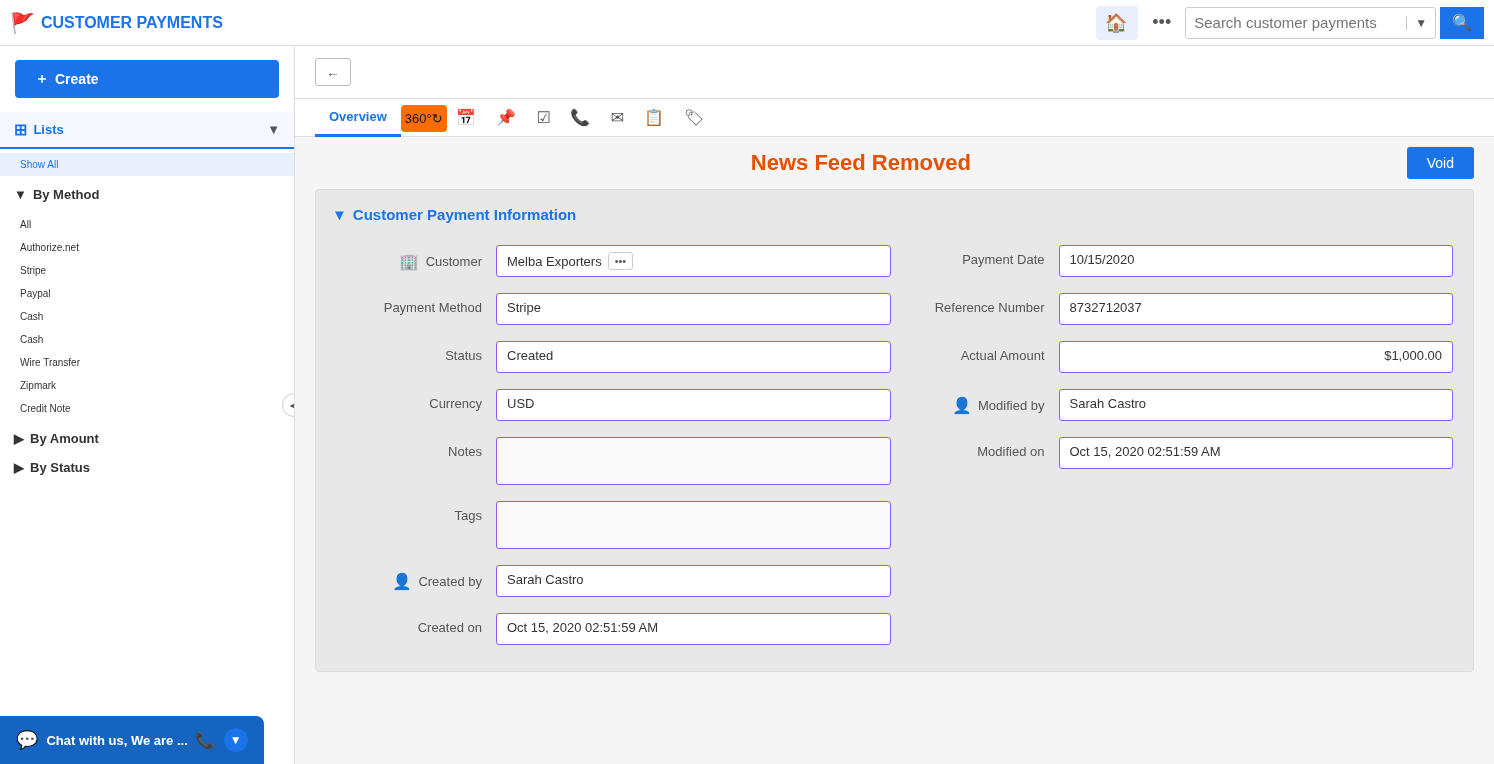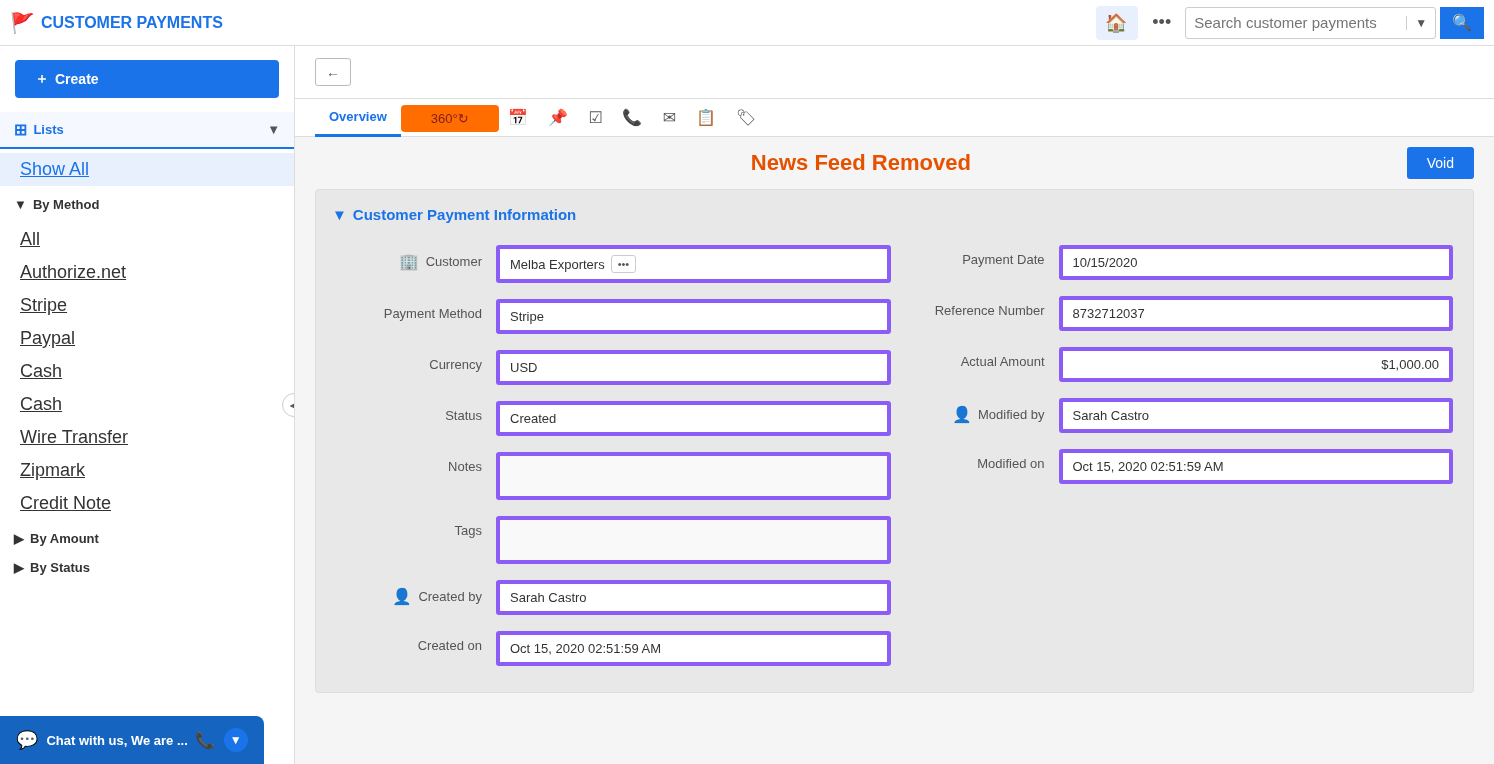--- a/index.html
+++ b/index.html
@@ -116,22 +116,21 @@
       background: #f5f8ff;
     }
     .sidebar-lists-header .grid-icon { font-size: 16px; color: #1a73e8; }
     .sidebar-lists-header .chevron { margin-left: auto; color: #555; }
 
     .sidebar-section { padding: 4px 0; }
     .sidebar-item {
       padding: 6px 20px;
       cursor: pointer;
       color: #333;
-      font-size: 18px;
-      text-decoration: underline;
+      font-size: 10px;
     }
     .sidebar-item.active { background: #e8f0fe; color: #1a73e8; }
     .sidebar-group-header {
       display: flex;
       align-items: center;
       gap: 6px;
       padding: 7px 14px;
       font-weight: bold;
       color: #333;
       cursor: pointer;
@@ -206,24 +205,24 @@
       border-bottom: 3px solid transparent;
       margin-bottom: -1px;
     }
     .tab-btn.active {
       border-bottom: 3px solid #1a73e8;
       color: #1a73e8;
       font-weight: bold;
     }
     .tab-btn.orange-tab {
       background: #ff6d00;
-      color: #7f1d1d;
+      color: #0f172a;
       border-radius: 4px;
       border-bottom: none;
-      padding: 6px 30px;
+      padding: 6px 4px;
     }
     .tab-icon-btn {
       background: none;
       border: none;
       cursor: pointer;
       padding: 8px 10px;
       font-size: 16px;
       color: #555;
     }
 
@@ -297,21 +296,21 @@
       justify-content: flex-end;
       gap: 6px;
     }
     .label-icon {
       font-size: 16px;
       color: #888;
     }
     .form-value {
       flex: 1;
       background: #fff;
-      border: 4px solid #8b5cf6;
+      border: 1px solid #8b5cf6;
       border-radius: 3px;
       padding: 6px 10px;
       font-size: 13px;
       min-height: 32px;
       color: #333;
     }
     .form-value.with-btn {
       display: flex;
       align-items: center;
       gap: 6px;
@@ -478,33 +477,33 @@
             <div class="form-label">
               <span>Payment Method</span>
             </div>
             <div class="form-value">
               <span>Stripe</span>
             </div>
           </div>
 
           <div class="form-row">
             <div class="form-label">
+              <span>Status</span>
+            </div>
+            <div class="form-value">
+              <span>Created</span>
+            </div>
+          </div>
+
+          <div class="form-row">
+            <div class="form-label">
               <span>Currency</span>
             </div>
             <div class="form-value">
               <span>USD</span>
-            </div>
-          </div>
-
-          <div class="form-row">
-            <div class="form-label">
-              <span>Status</span>
-            </div>
-            <div class="form-value">
-              <span>Created</span>
             </div>
           </div>
 
           <div class="form-row">
             <div class="form-label">
               <span>Notes</span>
             </div>
             <div class="form-value notes empty"></div>
           </div>
 

